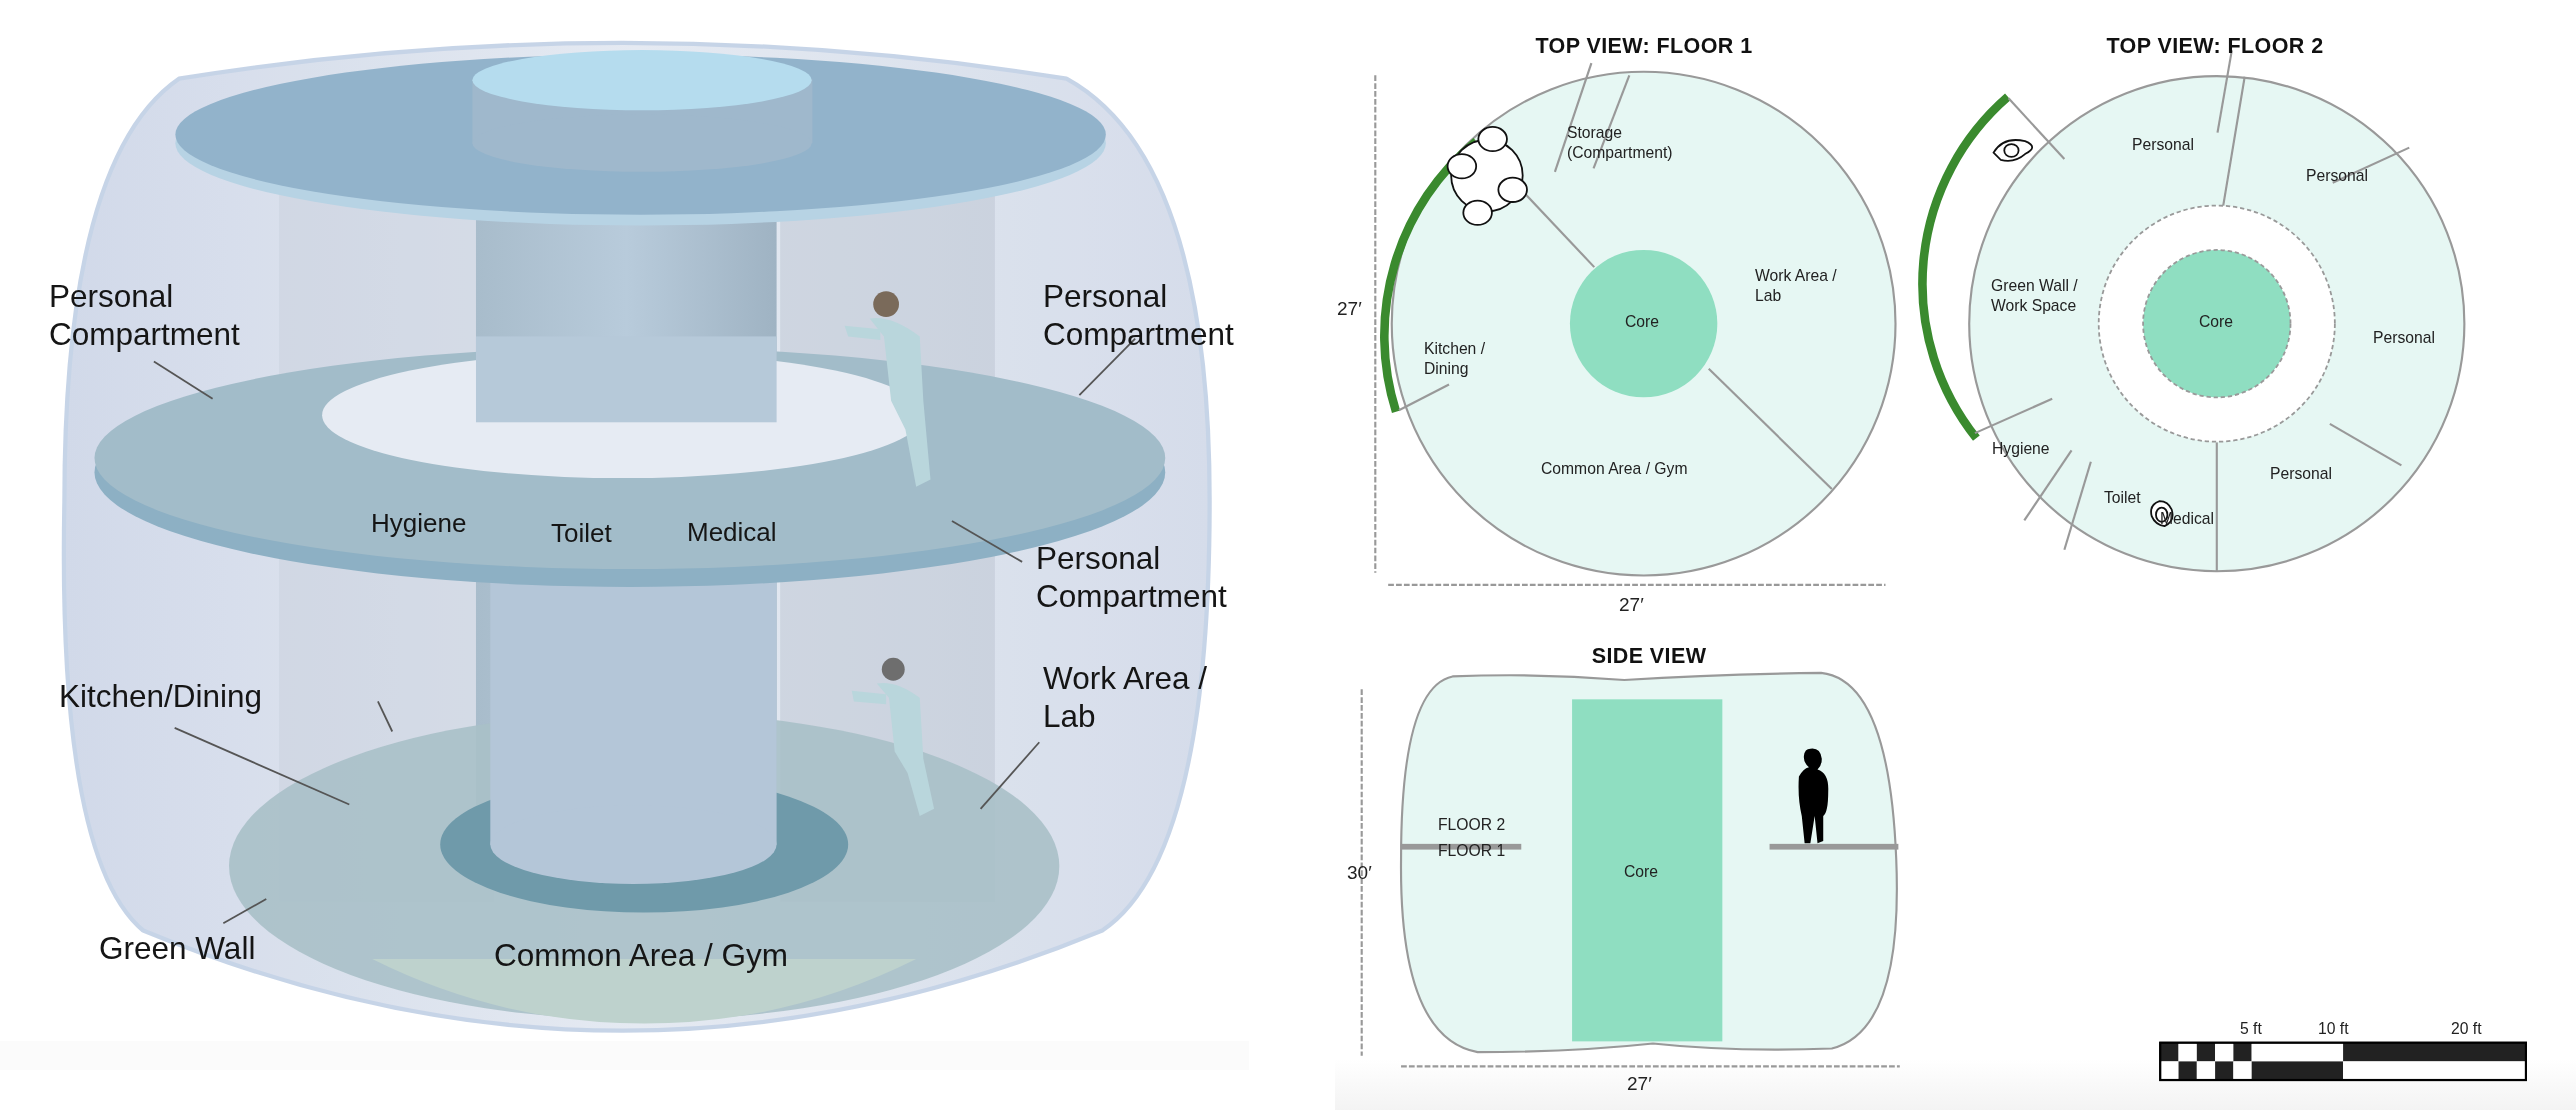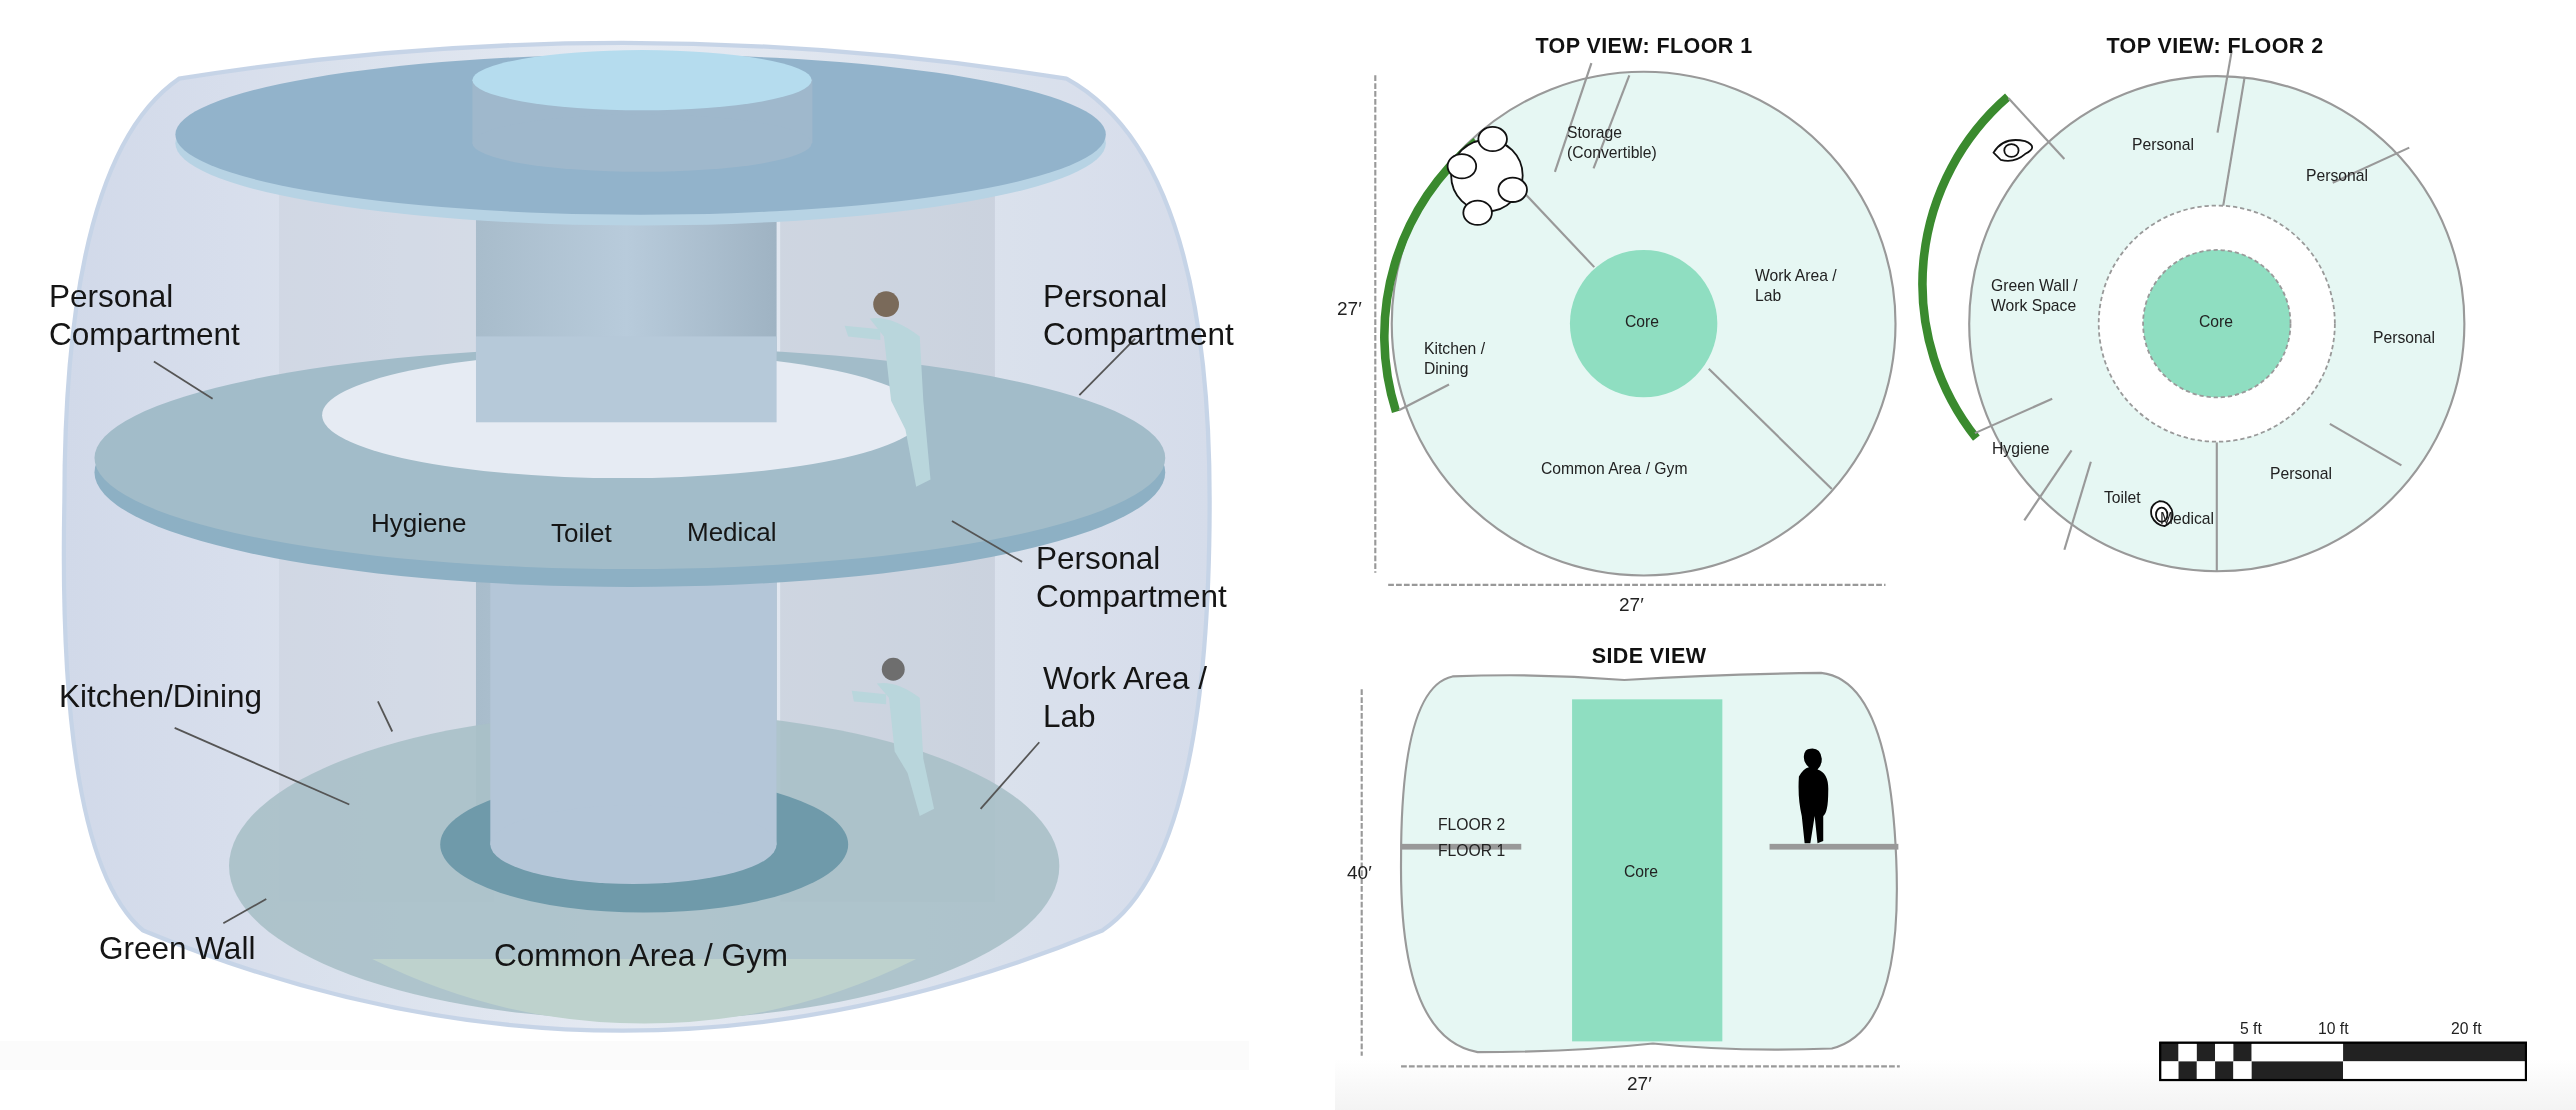--- a/index.html
+++ b/index.html
@@ -195,21 +195,21 @@
           <rect x="3019" y="1457" width="511" height="52" fill="none" stroke="#000" stroke-width="3"></rect>
         </g>
     </g>
   <line x1="3137" y1="107" x2="3107" y2="287" stroke="#999" stroke-width="3"></line>
     </svg>
 
   <div class="plan-title" style="left:1501px;top:34px;width:286px;">TOP VIEW: FLOOR 1</div>
   <div class="dim-label" style="left:1337px;top:298px;">27′</div>
   <div class="dim-label" style="left:1619px;top:594px;">27′</div>
   <div class="plan-label" style="left:1567px;top:123px;">Storage
-(Convertible)</div>
+(Compartment)</div>
   <div class="plan-label" style="left:1755px;top:266px;">Work Area /
 Lab</div>
   <div class="plan-label" style="left:1424px;top:332px;margin-top:7px;">Kitchen /
 Dining</div>
   <div class="plan-label" style="left:1541px;top:459px;">Common Area / Gym</div>
   <div class="plan-label" style="left:1625px;top:312px;">Core</div>
 
   <div class="plan-title" style="left:2072px;top:34px;width:286px;">TOP VIEW: FLOOR 2</div>
   <div class="plan-label" style="left:2132px;top:135px;">Personal</div>
   <div class="plan-label" style="left:2306px;top:166px;">Personal</div>
@@ -219,20 +219,20 @@
 Work Space</div>
   <div class="plan-label" style="left:1992px;top:439px;">Hygiene</div>
   <div class="plan-label" style="left:2104px;top:488px;">Toilet</div>
   <div class="plan-label" style="left:2160px;top:509px;">Medical</div>
   <div class="plan-label" style="left:2199px;top:312px;">Core</div>
 
   <div class="plan-title" style="left:1506px;top:644px;width:286px;">SIDE VIEW</div>
   <div class="plan-label" style="left:1438px;top:815px;">FLOOR 2</div>
   <div class="plan-label" style="left:1438px;top:841px;text-align:center;">FLOOR 1</div>
   <div class="plan-label" style="left:1624px;top:862px;">Core</div>
-  <div class="dim-label" style="left:1347px;top:862px;">40′</div>
+  <div class="dim-label" style="left:1347px;top:862px;">30′</div>
   <div class="dim-label" style="left:1627px;top:1073px;">27′</div>
 
   <div class="scale-label" style="left:2240px;top:1020px;">5 ft</div>
   <div class="scale-label" style="left:2318px;top:1020px;">10 ft</div>
   <div class="scale-label" style="left:2451px;top:1020px;">20 ft</div>
 </div>
 
 
 </body></html>

